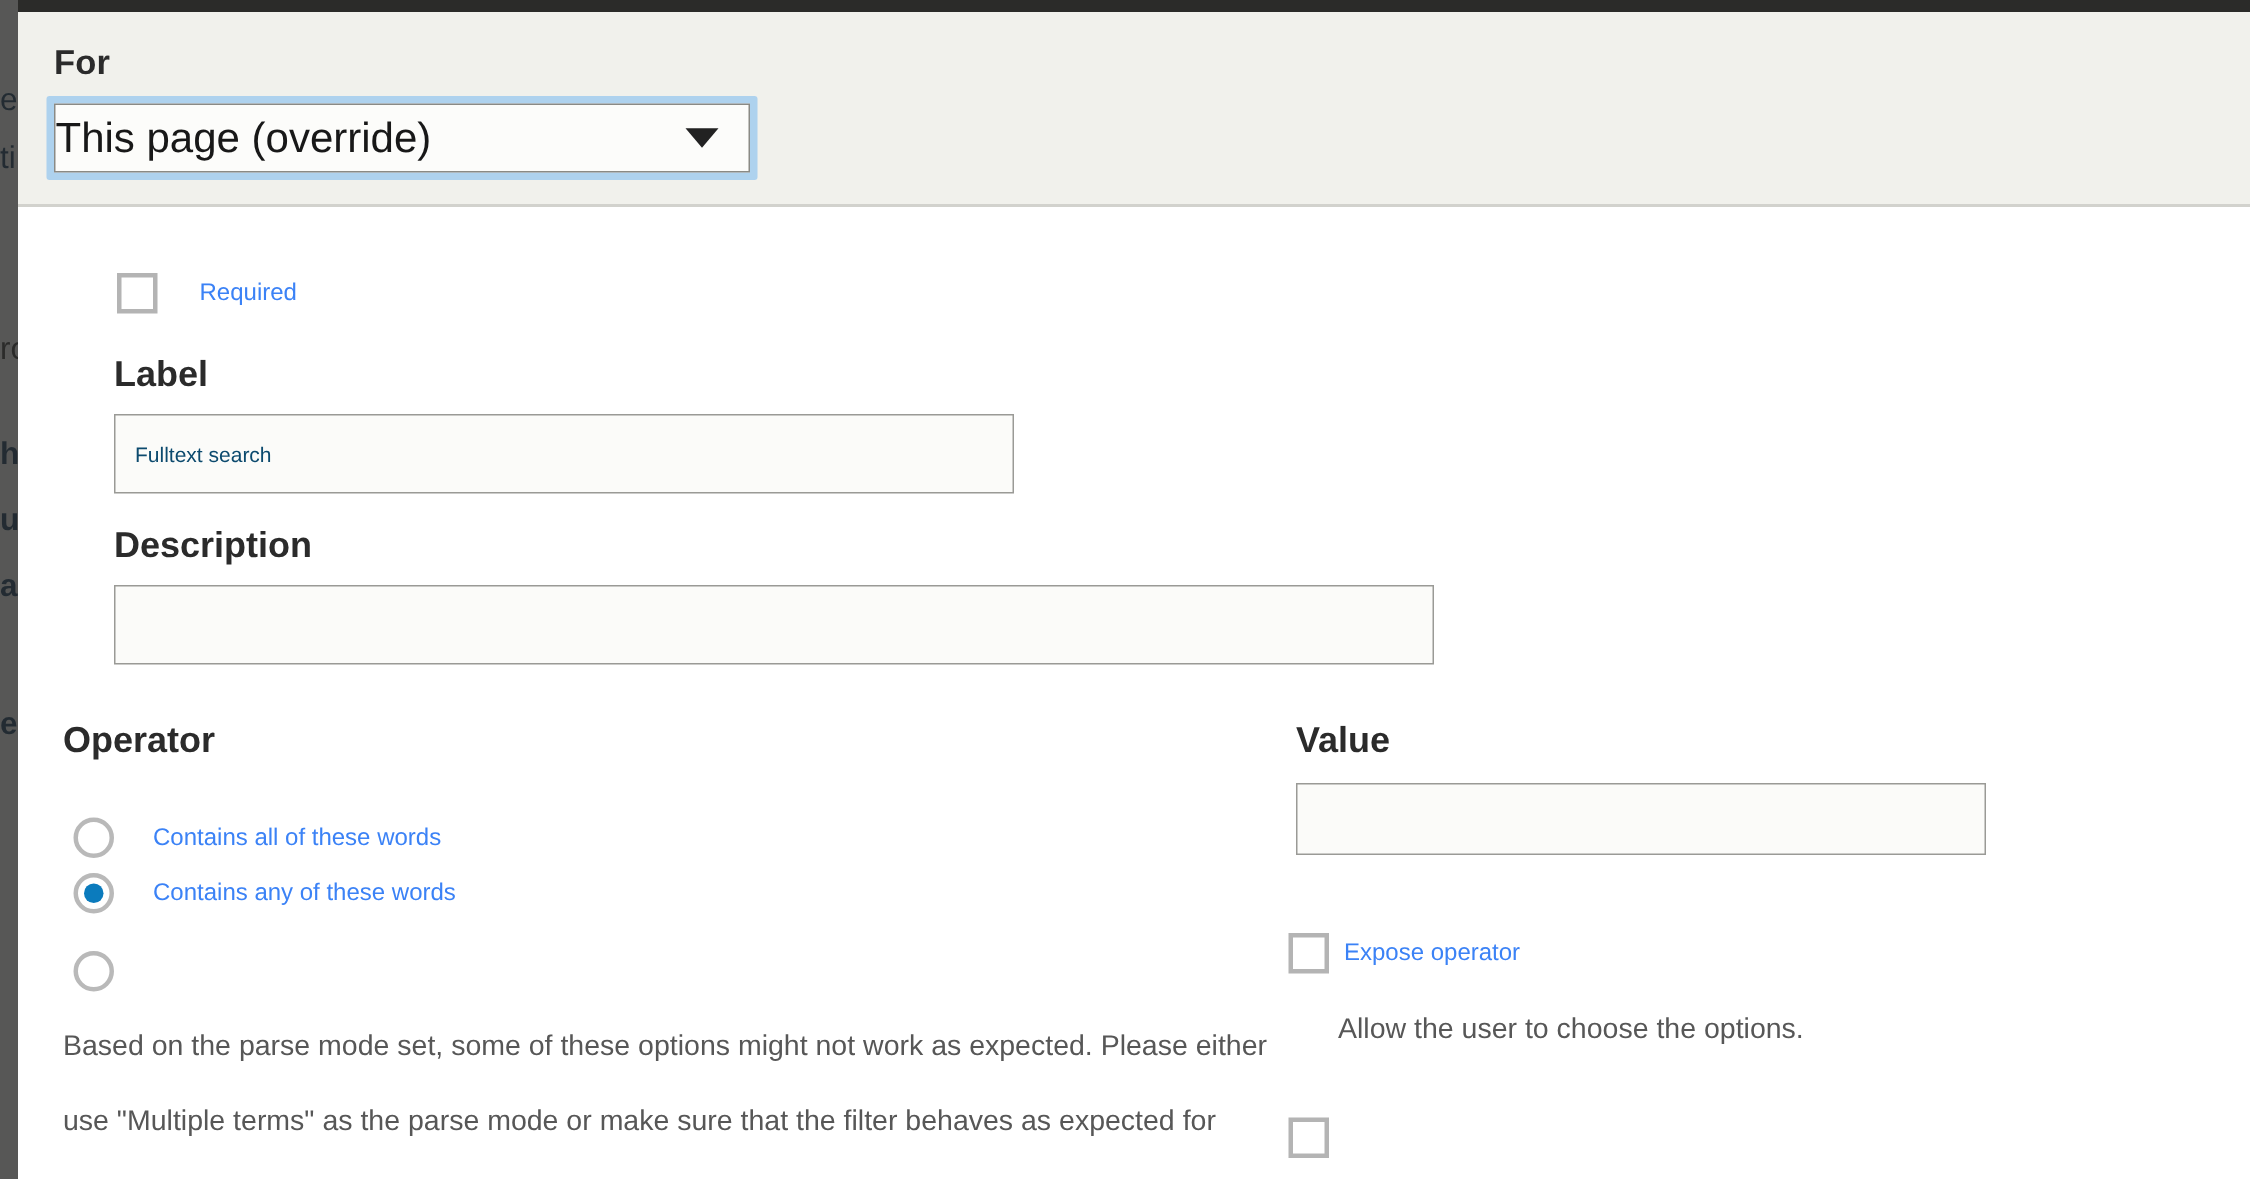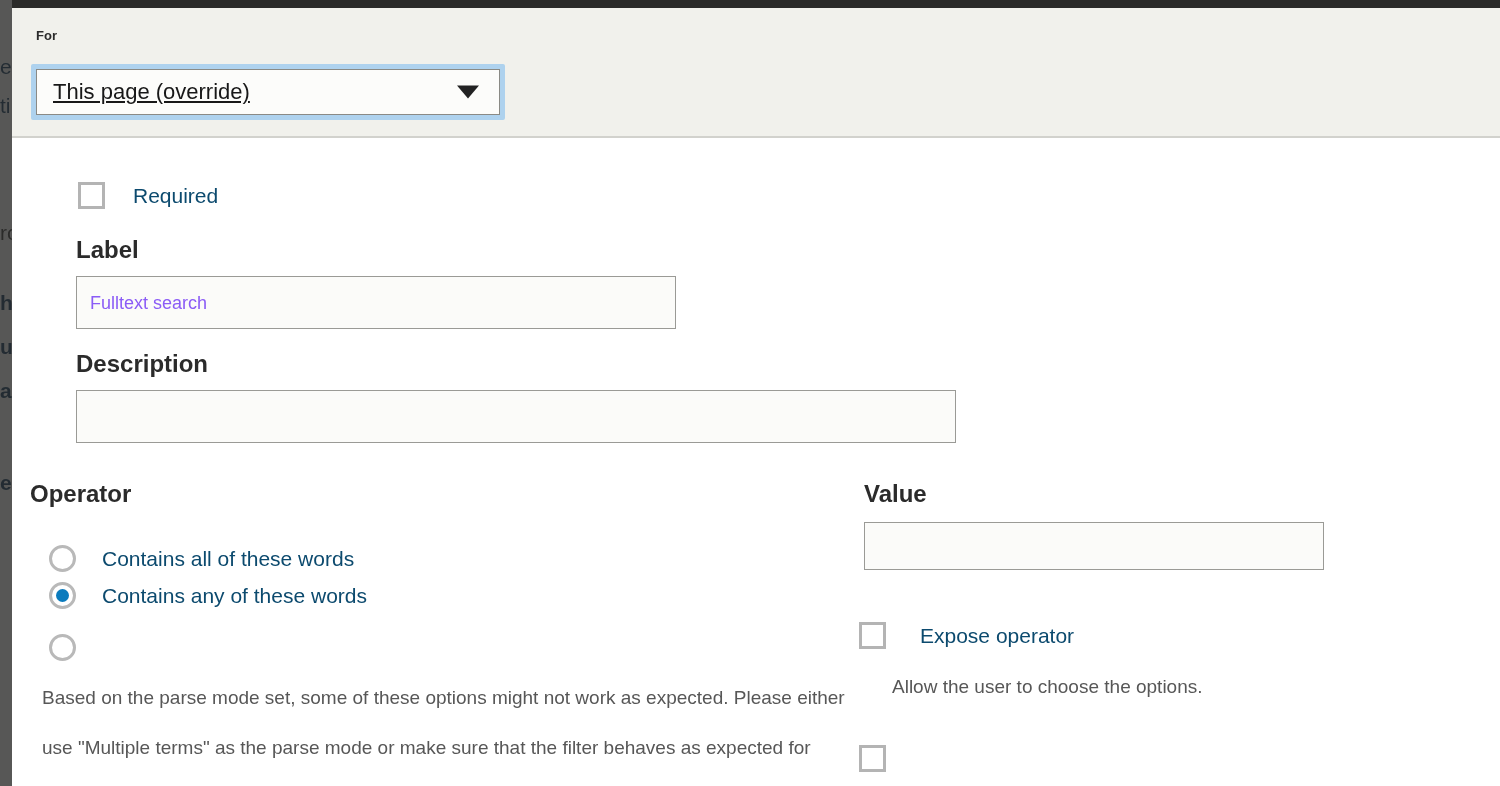--- a/index.html
+++ b/index.html
@@ -72,21 +72,21 @@
     width: 1488px;
     height: 130px;
     background: #f1f1ec;
     border-bottom: 2px solid #d2d2cd;
     box-sizing: border-box;
   }
   .for-label {
     position: absolute;
     left: 24px;
     top: 20px;
-    font-size: 13px;
+    font-size: 23px;
     font-weight: 700;
     color: #2b2b2b;
     letter-spacing: 0.1px;
   }
   .select-wrap {
     position: absolute;
     left: 19px;
     top: 56px;
     width: 474px;
     height: 56px;
@@ -99,25 +99,23 @@
     position: relative;
     width: 100%;
     height: 100%;
     background: #fcfcfa;
     border: 1px solid #8a8a85;
     box-sizing: border-box;
     display: flex;
     align-items: center;
   }
   .select-value {
-    font-size: 22px;
+    font-size: 28px;
     color: #181818;
-    padding-left: 16px;
     font-weight: 400;
-    text-decoration: underline;
   }
   .select-arrow {
     position: absolute;
     right: 20px;
     top: 50%;
     transform: translateY(-50%);
     width: 0; height: 0;
     border-left: 11px solid transparent;
     border-right: 11px solid transparent;
     border-top: 13px solid #222222;
@@ -170,53 +168,53 @@
     font-size: 24px;
     font-weight: 700;
     color: #2b2b2b;
   }
   .text-input {
     background: #fbfbf9;
     border: 1px solid #9a9a96;
     box-sizing: border-box;
   }
   .input-text {
-    font-size: 18px;
-    color: #8b5cf6;
+    font-size: 14px;
+    color: #0c4a6e;
     padding-left: 13px;
     line-height: 1;
   }
   .item-label {
-    font-size: 21px;
-    color: #0c4a6e;
+    font-size: 16px;
+    color: #3b82f6;
     white-space: nowrap;
   }
   .help-text {
     font-size: 19px;
     color: #575757;
     line-height: 50px;
   }
 
   
   #required-row   { position:absolute; left:66px;  top:42px;  gap:28px; }
   #label-label    { position:absolute; left:64px;  top:96px;  }
   #label-input    { position:absolute; left:64px;  top:136px; width:600px; height:53px; display:flex; align-items:center; }
   #desc-label     { position:absolute; left:64px;  top:210px; }
   #desc-input     { position:absolute; left:64px;  top:250px; width:880px; height:53px; }
 
-  #operator-label { position:absolute; left:18px;  top:340px; }
+  #operator-label { position:absolute; left:30px;  top:340px; }
   #op-1           { position:absolute; left:37px;  top:388px; gap:26px;margin-top:17px; }
   #op-2           { position:absolute; left:37px;  top:442px; gap:26px;justify-content:space-between; }
   #op-3           { position:absolute; left:37px;  top:494px; gap:26px; }
   #op-note        { position:absolute; left:30px;  top:533px; width:820px; }
 
   #value-label    { position:absolute; left:852px; top:340px; }
   #value-input    { position:absolute; left:852px; top:382px; width:460px; height:48px; }
 
-  #expose-row     { position:absolute; left:847px; top:482px; gap:34px; }
+  #expose-row     { position:absolute; left:847px; top:482px; gap:10px; }
   #expose-note    { position:absolute; left:880px; top:522px; }
   #multi-row      { position:absolute; left:847px; top:605px; gap:26px; }
 </style>
 </head>
 <body>
 
 <div class="page-behind">
   <div id="behind-fragments">
       <div class="behind-text" style="top: 54px;">ec</div>
       <div class="behind-text" style="top: 93px;">ti</div>

